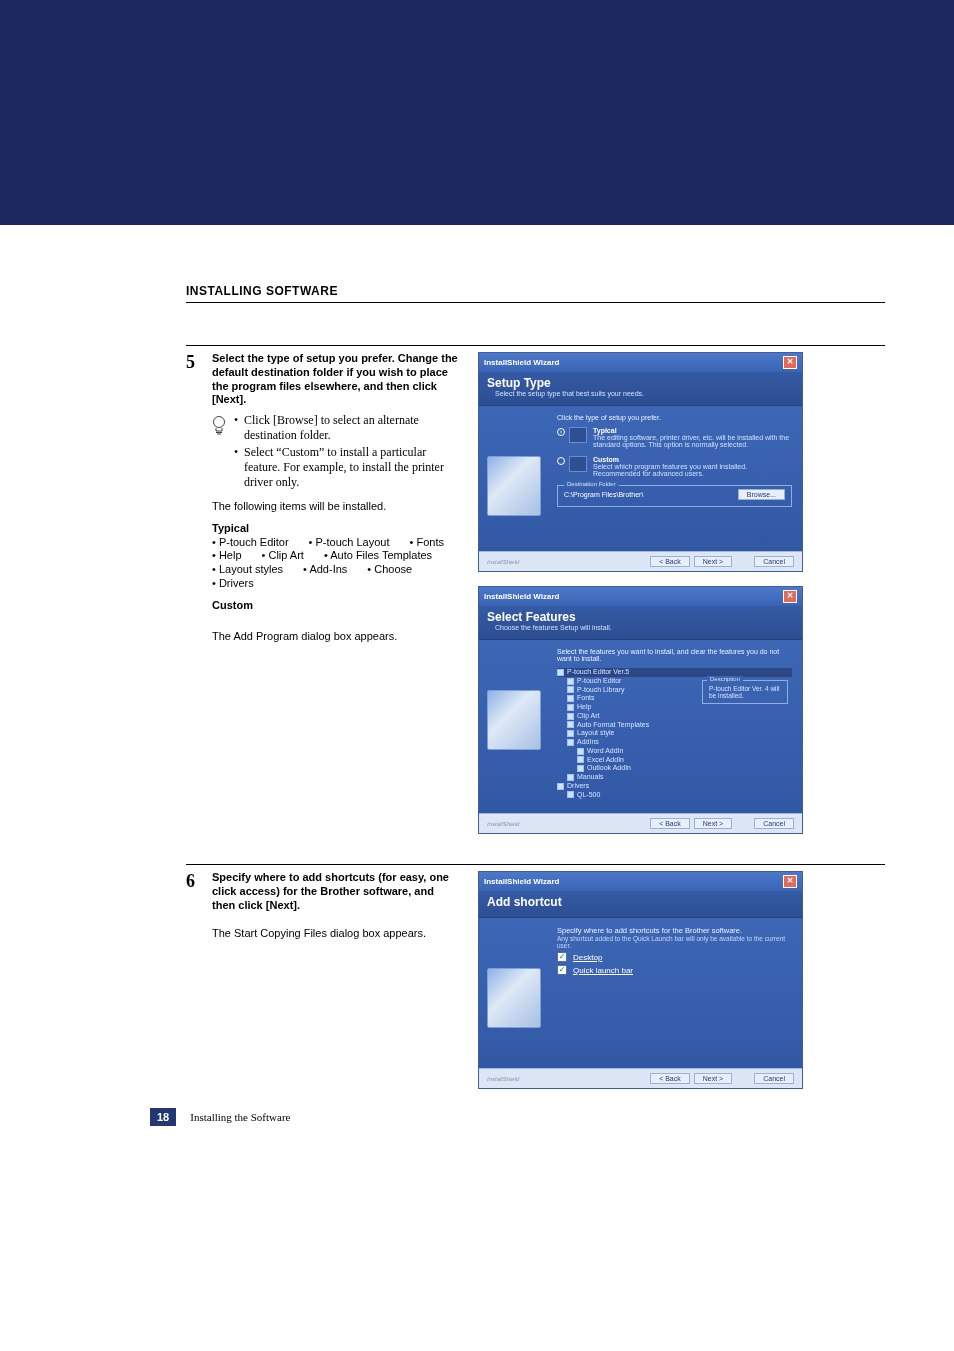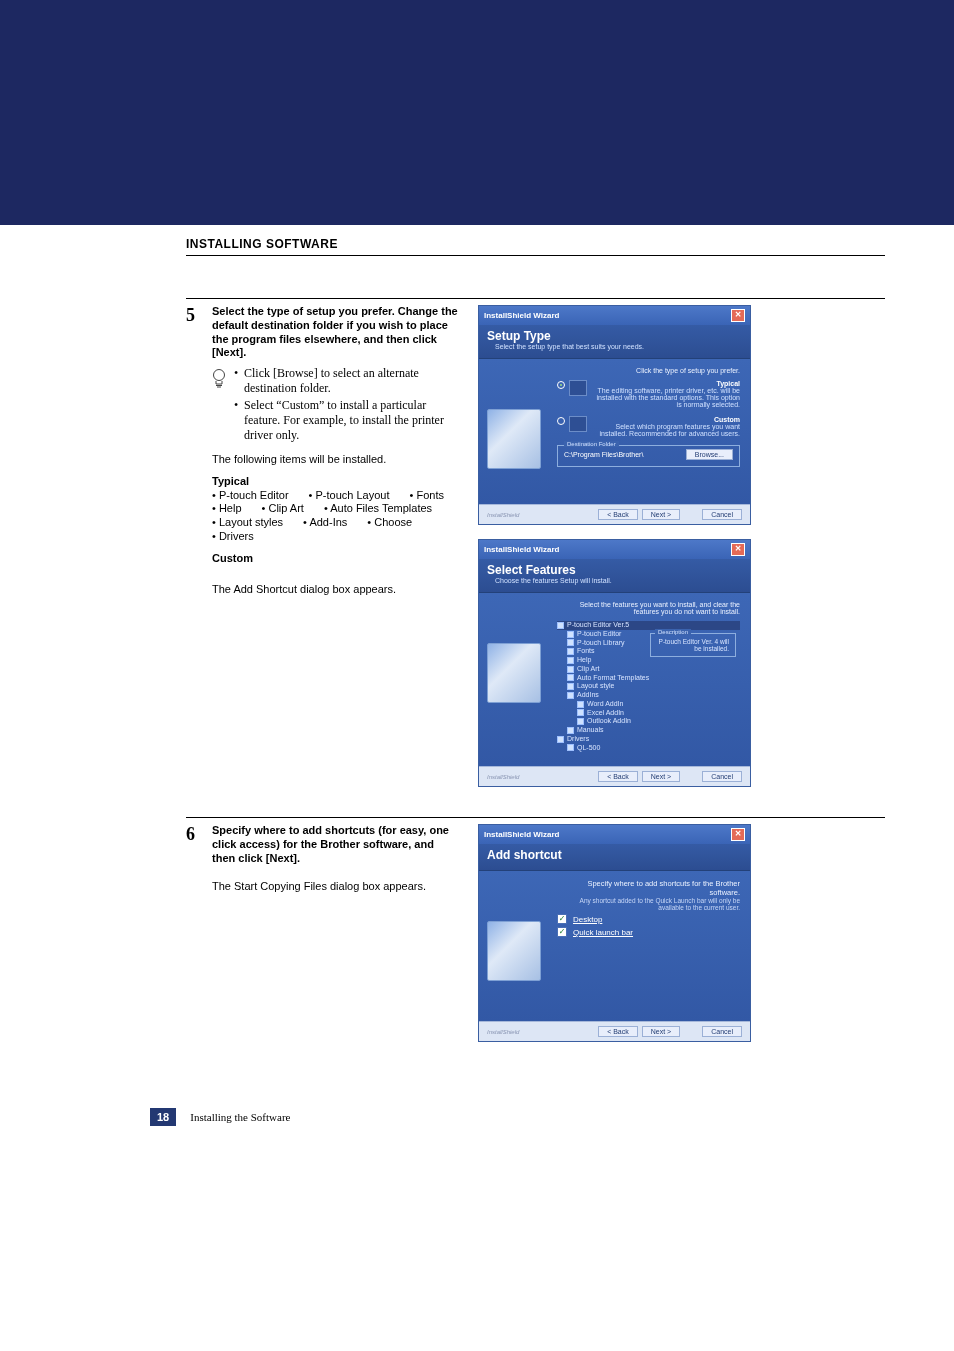--- a/index.html
+++ b/index.html
@@ -10,20 +10,21 @@
       background: #fff;
       position: relative;
     }
     .topband {
       width: 100%;
       height: 225px;
       background: #1d2861;
     }
     .page {
       padding: 12px 69px 0 186px;
+      margin-top: 47px;
     }
     .section-title {
       font-size: 12px;
       font-weight: bold;
       letter-spacing: 0.5px;
       border-bottom: 1.5px solid #000;
       padding-bottom: 4px;
       margin-bottom: 42px;
     }
     .step {
@@ -67,21 +68,21 @@
     .tip-text .bullet .dot { width: 10px; flex-shrink: 0; }
     .para { margin: 8px 0 6px 0; }
     .subhead { font-weight: bold; margin-top: 8px; }
     .feature-line { display:flex; flex-wrap:wrap; gap:0 20px; }
     .feature-item { white-space: nowrap; }
     .screenshot {
       margin-left: 18px;
       flex-shrink: 0;
     }
     .wizard {
-      width: 273px;
+      width: 325px;
       border: 1px solid #3a5ea1;
       font-family: Tahoma, Arial, sans-serif;
       font-size: 8px;
       color: #fff;
       background: #0c4a6e;
       position: relative;
     }
     .wizard .titlebar {
       background: linear-gradient(#4d78c8, #3a64b6);
       padding: 3px 5px;
@@ -103,21 +104,20 @@
       padding: 4px 8px 8px 8px;
       border-bottom: 1px solid #234179;
     }
     .wizard .header .h1 { font-weight:bold; font-size: 12px; }
     .wizard .header .h2 { font-size: 7px; padding-left: 8px; color:#cfe0ff; }
     .wizard .body {
       background: linear-gradient(#3d67b6, #3258a5);
       padding: 8px 10px 10px 10px;
       min-height: 145px;
       position:relative;
-      text-align:right;
     }
     .wizard .sidegfx {
       position:absolute;
       left: 8px; top: 50px;
       width: 54px; height: 60px;
       background: linear-gradient(135deg,#8fb2e6,#dfe9f7 40%,#a7c0e4);
       border:1px solid #7ea0d4;
       border-radius:2px;
     }
     .wizard .content { margin-left: 68px; }
@@ -230,21 +230,21 @@
           <div class="feature-line">
             <span class="feature-item">• Layout styles</span>
             <span class="feature-item">• Add-Ins</span>
             <span class="feature-item">• Choose</span>
             <span class="feature-item">• Drivers</span>
           </div>
         </div>
 
       <div class="subhead">Custom</div>
 
-      <div class="para" style="margin-top:18px;">The Add Shortcut dialog box appears.</div>
+      <div class="para" style="margin-top:18px;">The Add Program dialog box appears.</div>
     </div>
 
     <div class="screenshot">
 
       <div class="wizard">
         <div class="titlebar">
           <span>InstallShield Wizard</span>
           <span class="close">✕</span>
         </div>
         <div class="header">

